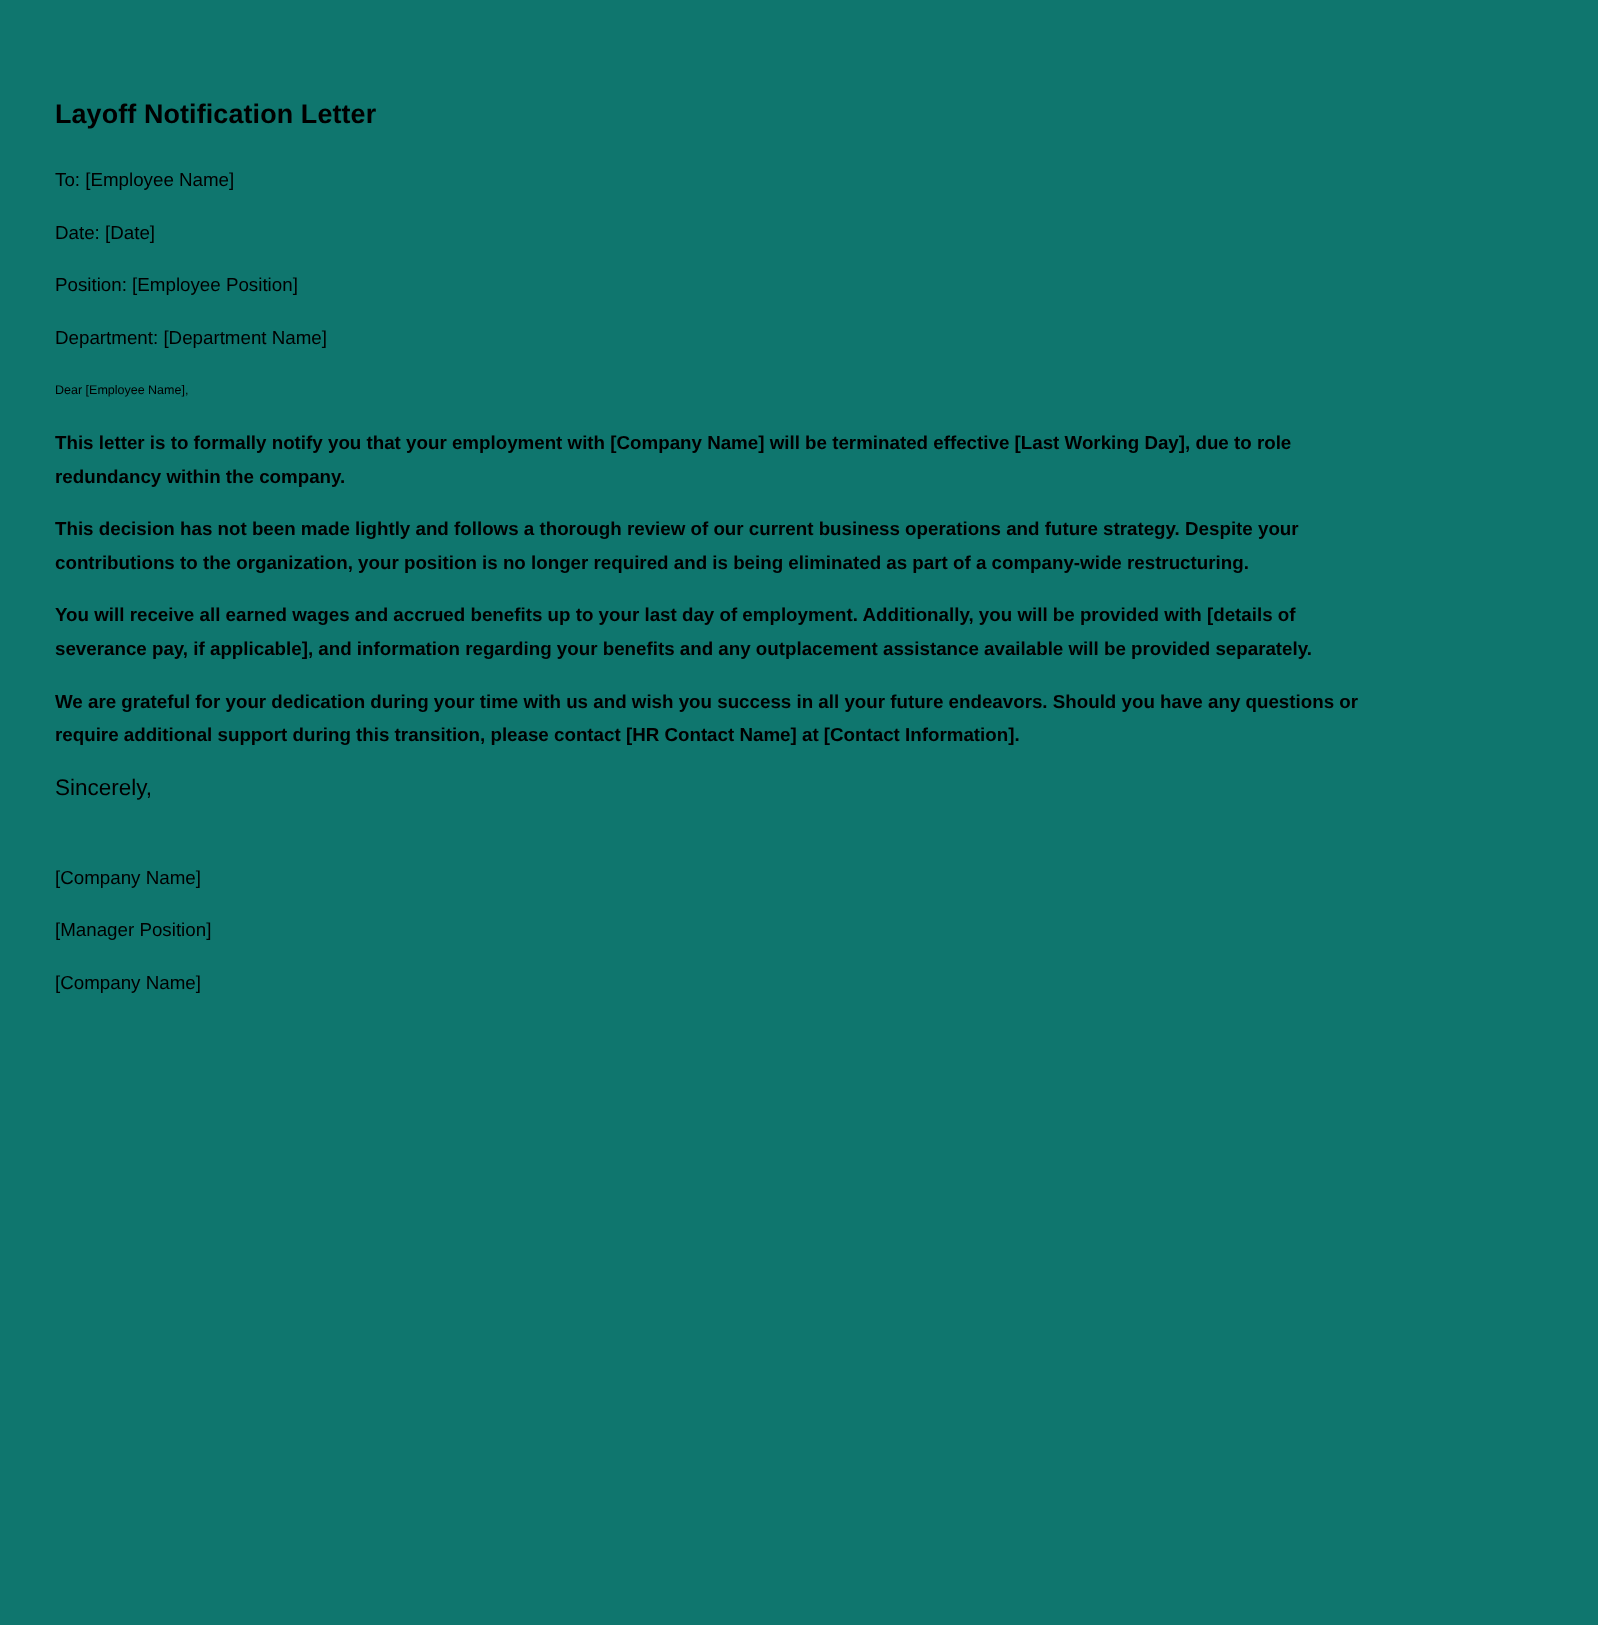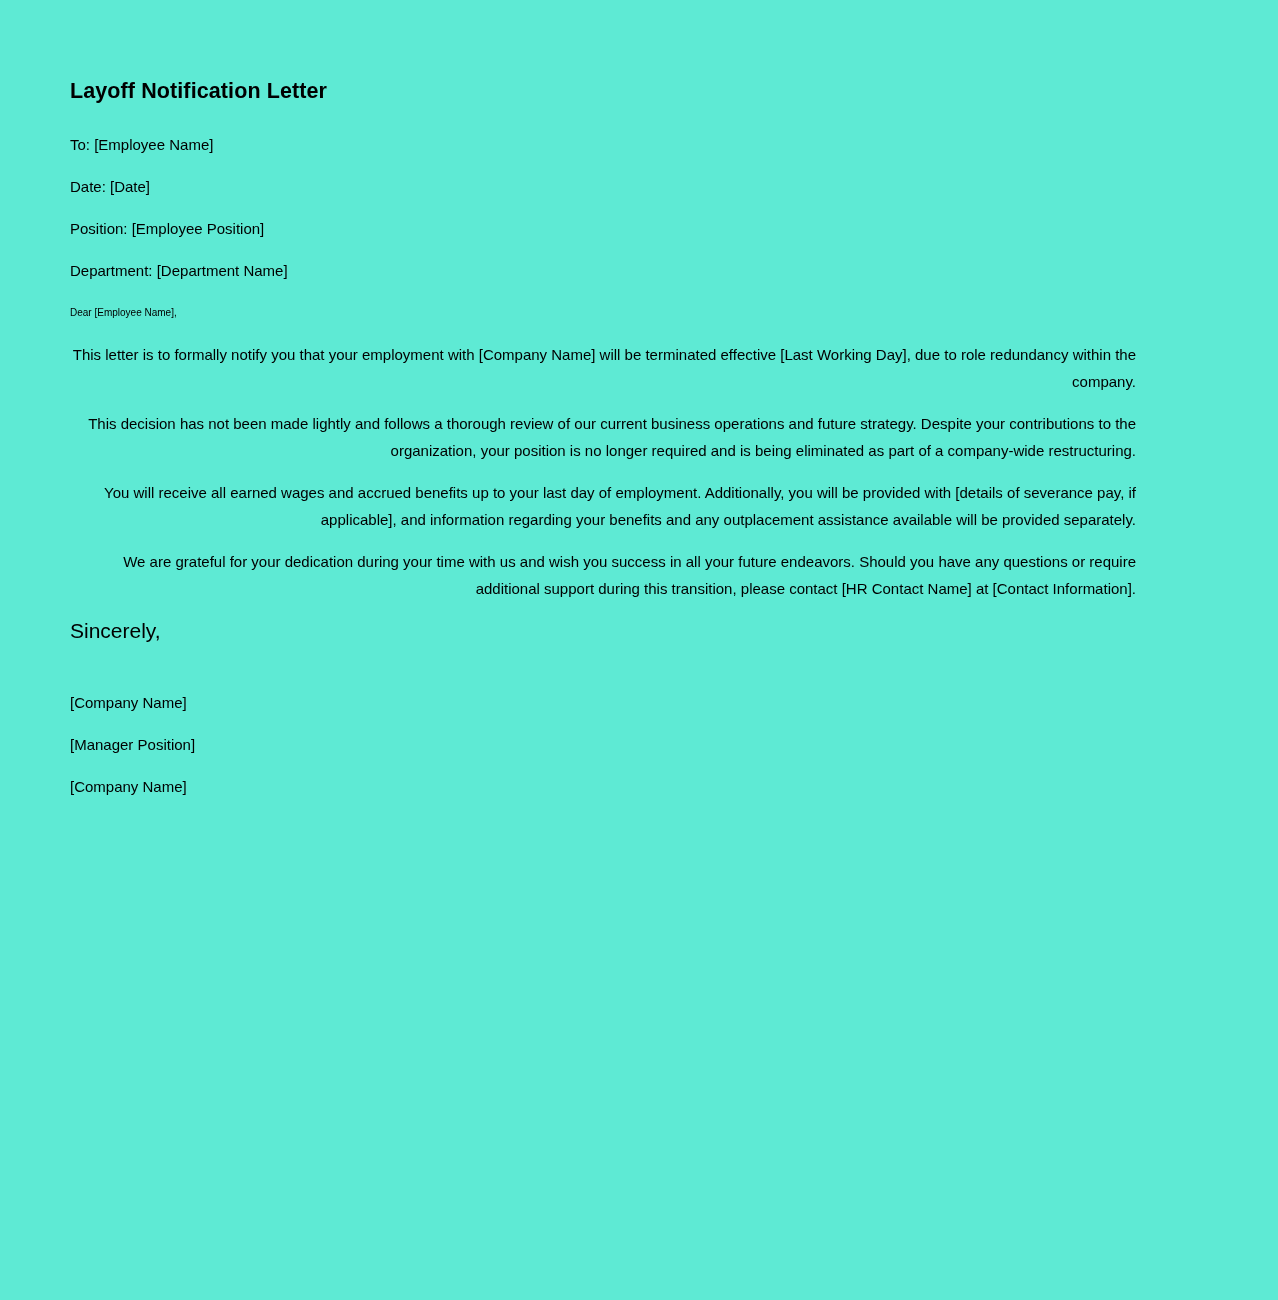--- a/index.html
+++ b/index.html
@@ -12,22 +12,22 @@
     width: 1278px;
     min-height: 1300px;
     font-family: "Liberation Sans", sans-serif;
     color: #000000;
     -webkit-font-smoothing: antialiased;
   }
   .page {
     box-sizing: border-box;
     width: 1278px;
     min-height: 1300px;
-    padding: 78px 108px 40px 70px;
-    background: #5eead4;
+    padding: 78px 108px 40px 44px;
+    background: #0f766e;
   }
   .doc {
     max-width: 1066px;
   }
   .doc-title {
     font-size: 21.5px;
     font-weight: bold;
     line-height: 1.25;
     margin: 0 0 26px 0;
     letter-spacing: 0.1px;
@@ -42,24 +42,25 @@
   }
   .salutation {
     font-size: 10px;
     line-height: 27px;
     margin: 0 0 15px 0;
   }
   .body-para {
     font-size: 15px;
     line-height: 27px;
     margin: 0 0 15px 0;
-    text-align: right;
+    text-align: left;
+    font-weight: bold;
   }
   .closing {
-    font-size: 21px;
+    font-size: 18px;
     line-height: 27px;
     margin: 0 0 15px 0;
   }
   .signature-gap {
     height: 30px;
   }
   .sign-line {
     font-size: 15px;
     line-height: 27px;
     margin: 0 0 15px 0;

